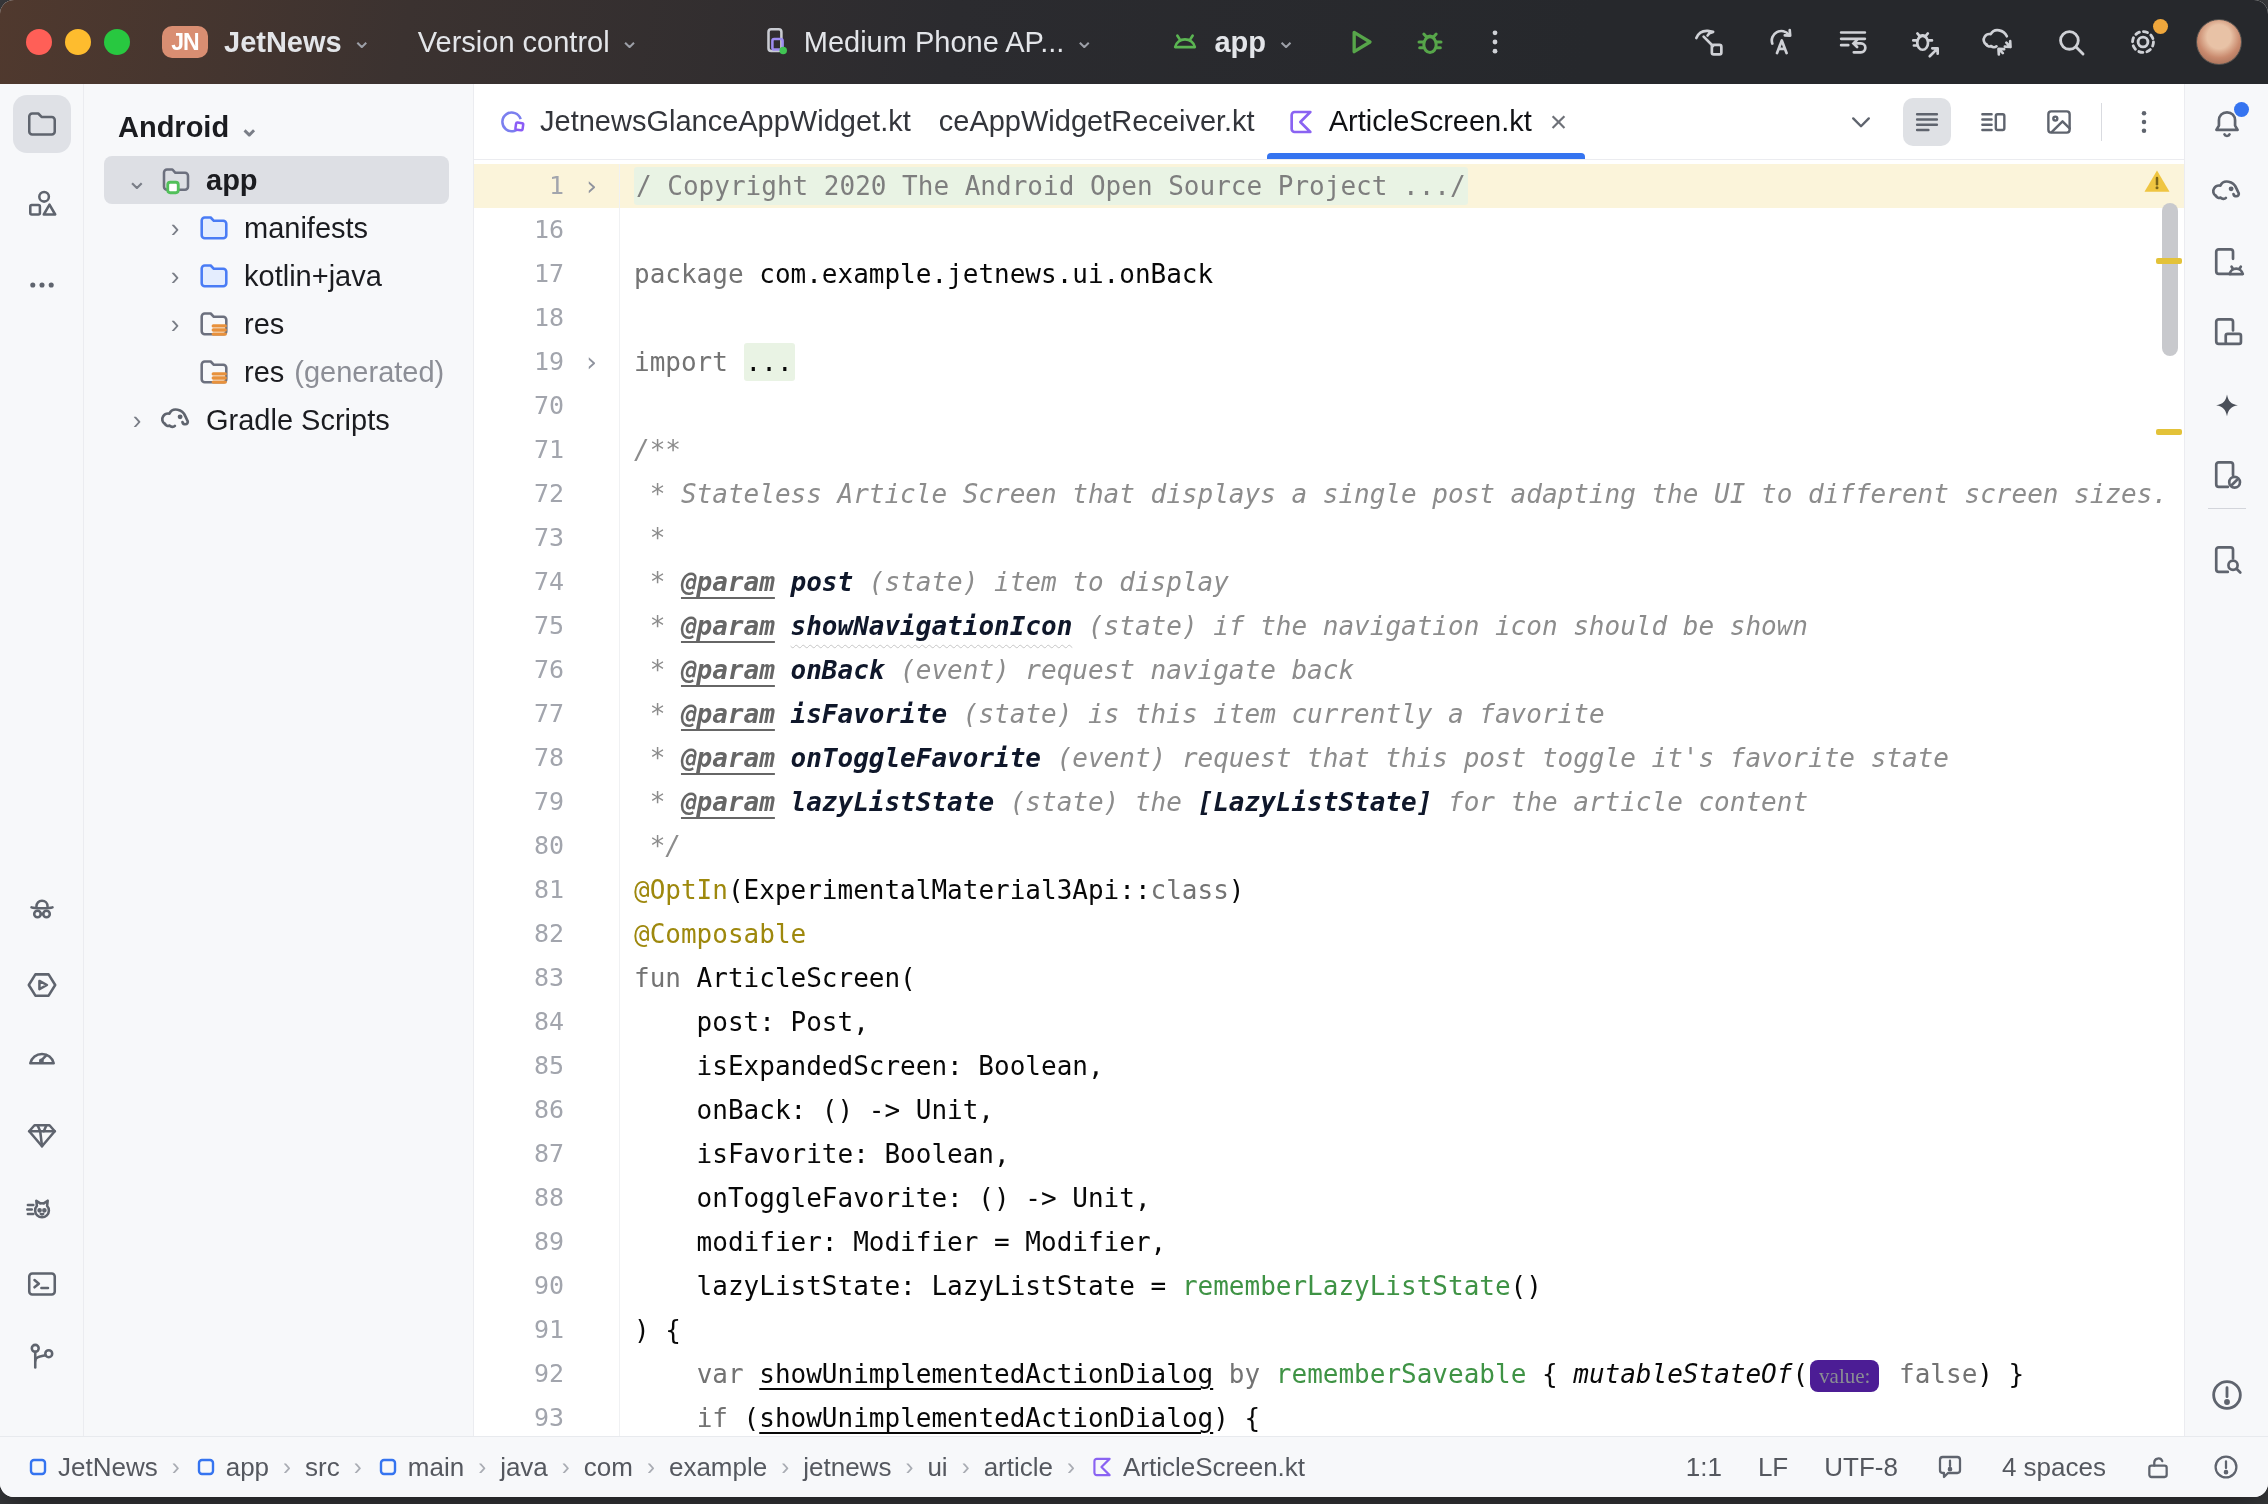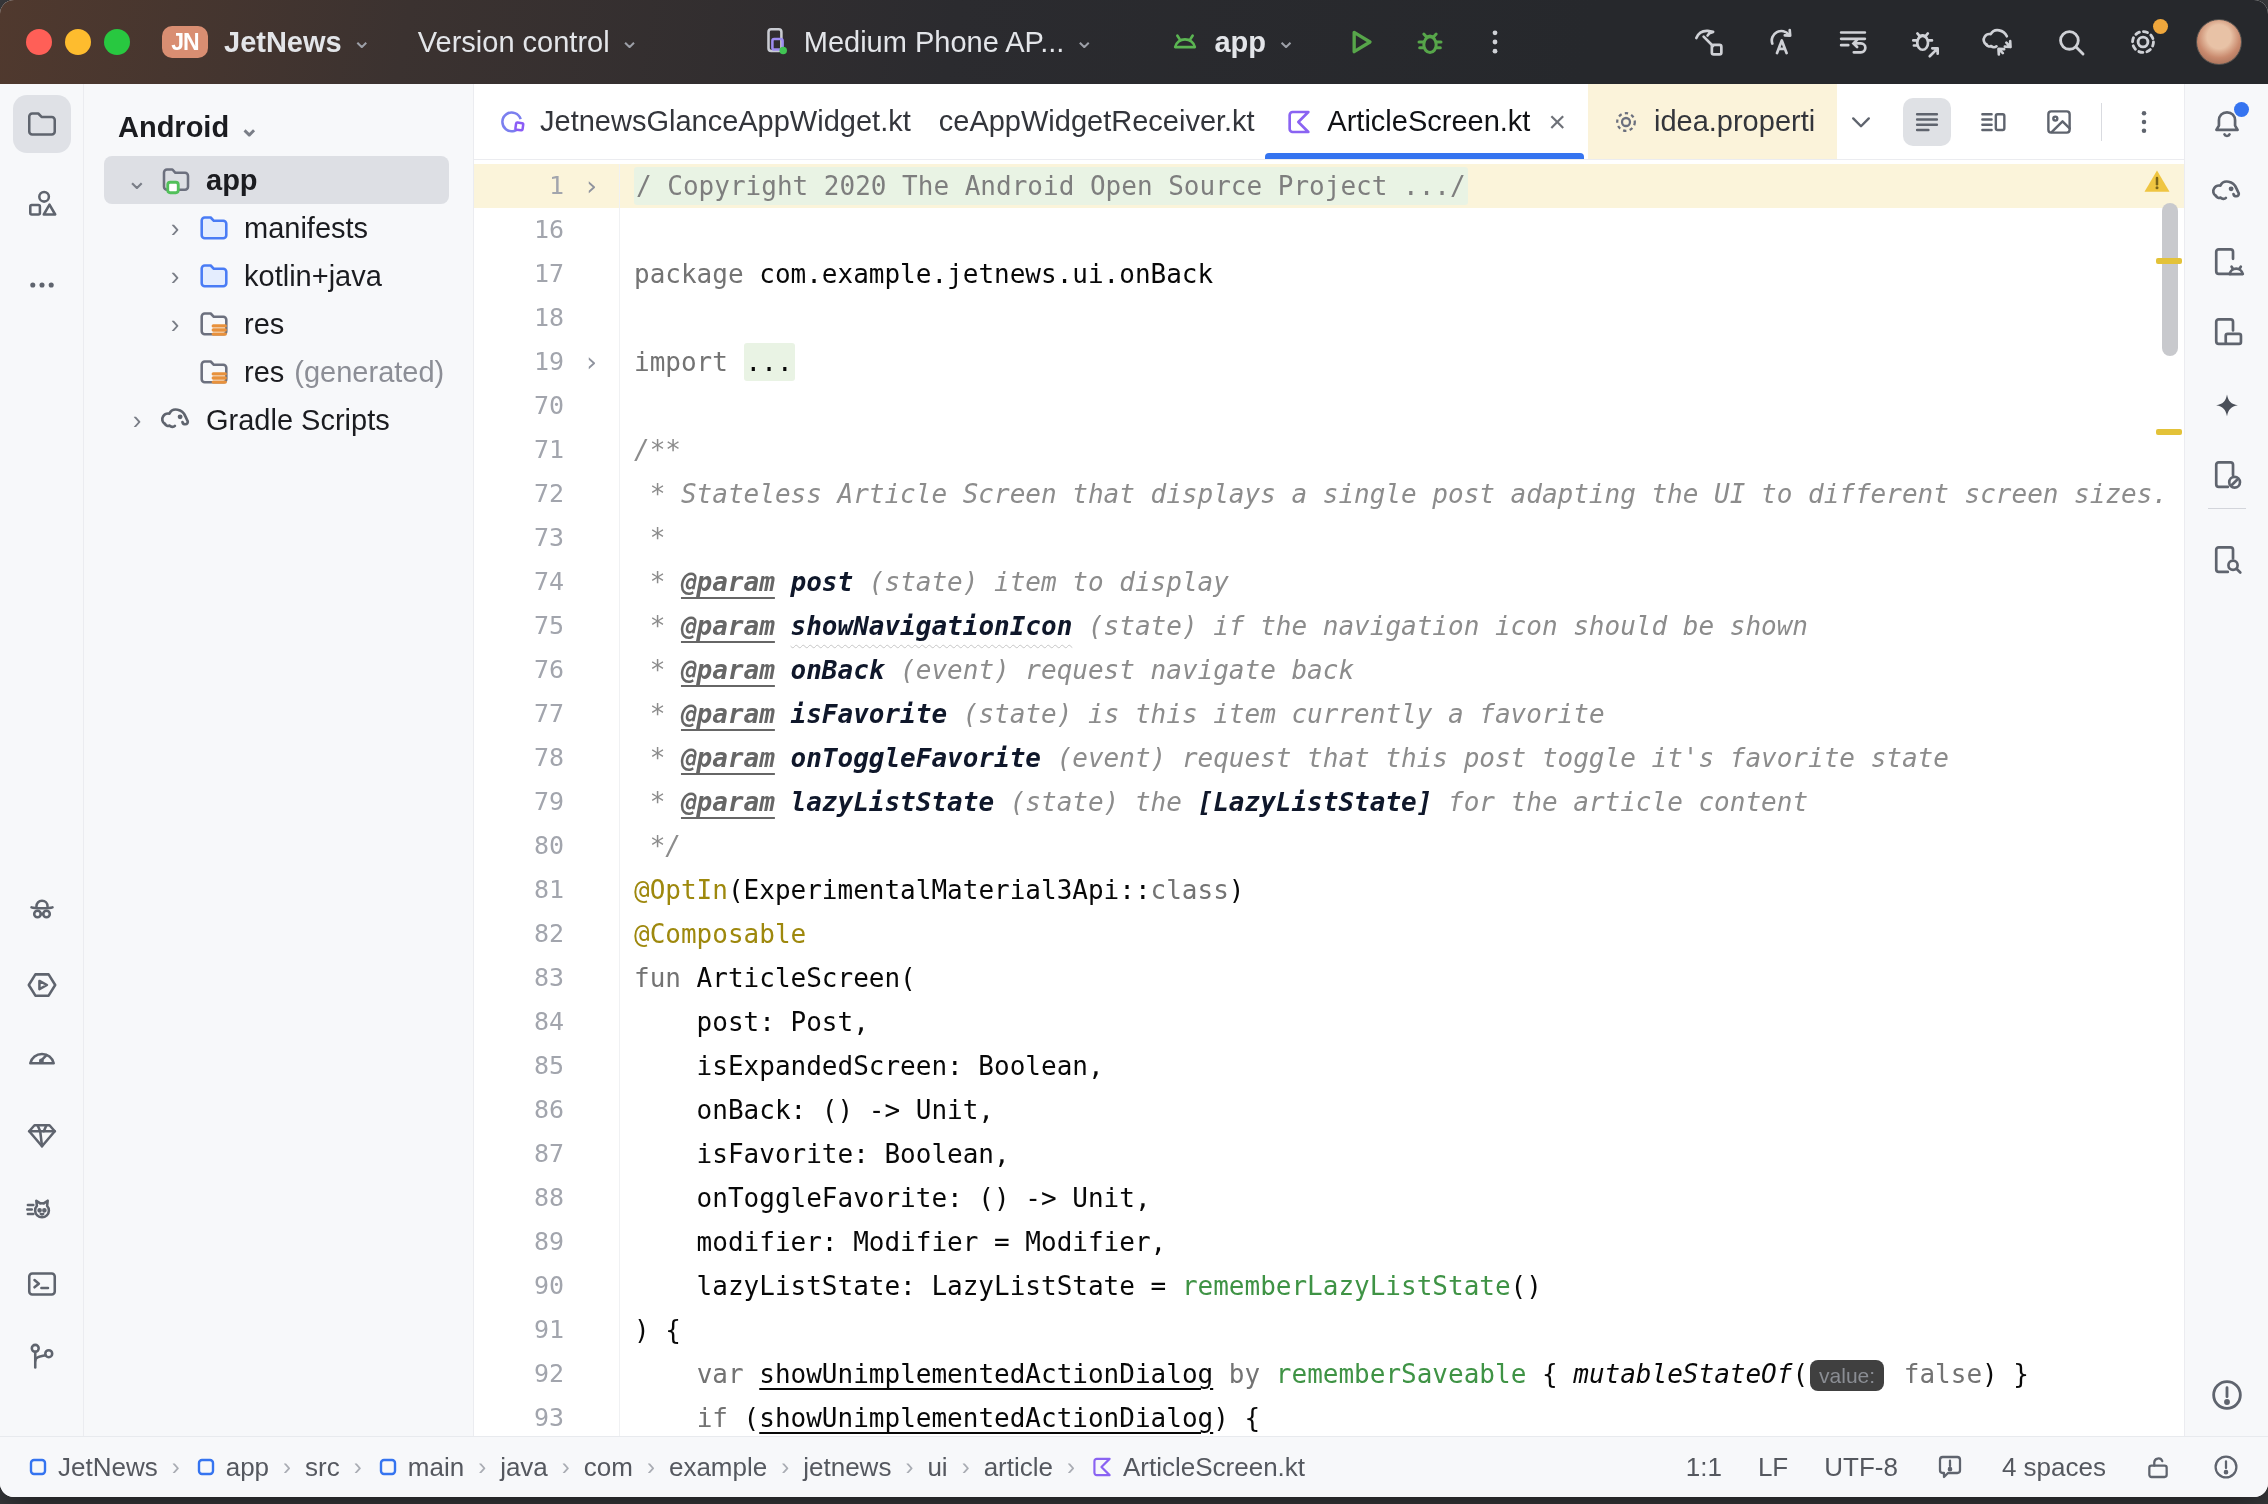--- a/index.html
+++ b/index.html
@@ -68,21 +68,21 @@
   .tk-doc { color:#8C8C8C; font-style:italic; }
   .tk-doctag { color:#666666; font-style:italic; font-weight:700; text-decoration:underline; text-underline-offset:6px; }
   .tk-docname { color:#0f172a; font-style:italic; font-weight:700; }
   .tk-wavy { text-decoration:underline wavy #C6C6C6; text-decoration-thickness:1px; text-underline-offset:9px; }
   .tk-ann { color:#9E880D; }
   .tk-fn { color:#3F9345; }
   .tk-it { font-style:italic; }
   .tk-u { text-decoration:underline; text-underline-offset:5px; }
   .tk-comment { color:#7E7E7E; }
   .tk-fold-bg { background:#E9F3E4; border-radius:3px; padding:4px 2px; }
-  .tk-inlay { font-family:Liberation Sans, sans-serif; font-style:normal; font-size:21px; color:#8A8D93; background:#404040; border-radius:8px; padding:4px 9px; margin:0 4px 0 2px; }
+  .tk-inlay { font-family:Liberation Serif, serif; font-style:normal; font-size:21px; color:#8A8D93; background:#4c1d95; border-radius:8px; padding:4px 9px; margin:0 4px 0 2px; }
 
   .scrollbar-thumb { position:absolute; right:6px; top:43px; width:16px; height:153px; border-radius:8px; background:#C8C9CD; }
   .stripe-mark { position:absolute; right:2px; width:26px; height:6px; border-radius:2px; background:#E3C239; }
   .warn-badge { position:absolute; top:6px; right:12px; color:#EFC541; }
 
   
   .statusbar { height:61px; background:#F7F8FA; border-top:1px solid #E8EAEE; display:flex; align-items:center; padding:0 26px; font-size:26px; color:#55585F; }
   .crumbs { display:flex; align-items:center; gap:14px; }
   .crumb { display:flex; align-items:center; gap:8px; }
   .crumb-sep { color:#A9ACB3; font-size:24px; }
@@ -374,29 +374,20 @@
           </div>
           <div class="tab active">
             <span style="display: flex;">
               <svg width="32" height="32" viewBox="0 0 24 24" fill="none" stroke="#8A63F2" stroke-width="2" stroke-linejoin="round">
                 <path d="M19 4.5 H7.2 A2.2 2.2 0 0 0 5 6.7 V17.3 A2.2 2.2 0 0 0 7.2 19.5 H19 L11.5 12 Z"></path>
               </svg>
             </span>
             <span>ArticleScreen.kt</span>
             <span class="tab-close">×</span>
             <span class="underline"></span>
-          </div>
-          <div class="tab modified">
-            <span style="display: flex;">
-              <svg width="32" height="32" viewBox="0 0 24 24" fill="none" stroke="#6C707E" stroke-width="1.7">
-                <circle cx="12" cy="12" r="3"></circle>
-                <circle cx="12" cy="12" r="6.6" stroke-dasharray="2.5 2.5"></circle>
-              </svg>
-            </span>
-            <span>idea.properti</span>
           </div>
           <div class="tab-tools">
             <span class="tool-btn">
               <svg width="34" height="34" viewBox="0 0 24 24" fill="none" stroke="#5F646E" stroke-width="1.7" stroke-linecap="round" stroke-linejoin="round">
                 <path d="M6.5 9.5 12 15 17.5 9.5"></path>
               </svg>
             </span>
             <span class="tool-btn selected">
               <svg width="34" height="34" viewBox="0 0 24 24" fill="none" stroke="#5F646E" stroke-width="1.7" stroke-linecap="round" stroke-linejoin="round">
                 <path d="M5 6.5 H19 M5 10.2 H19 M5 13.9 H19 M5 17.6 H13"></path>

